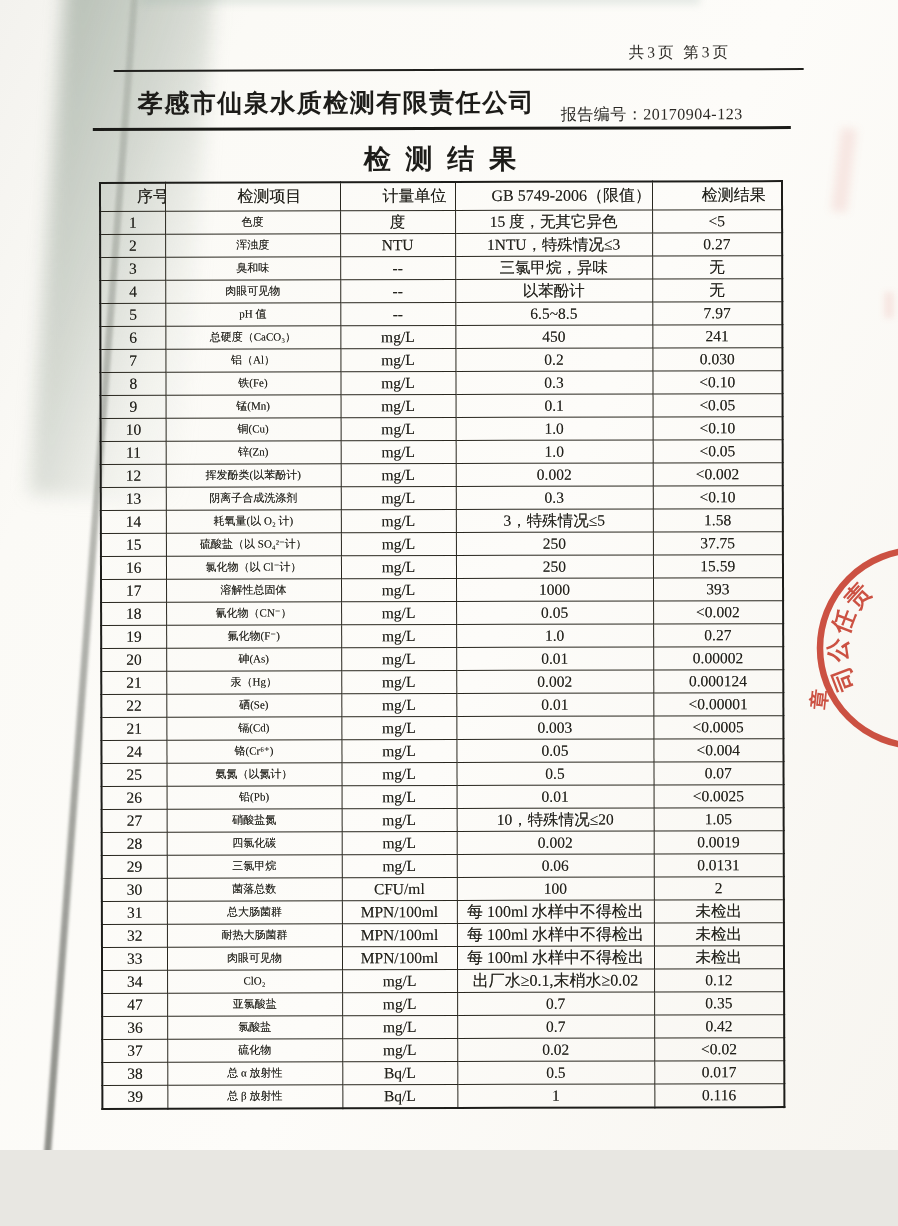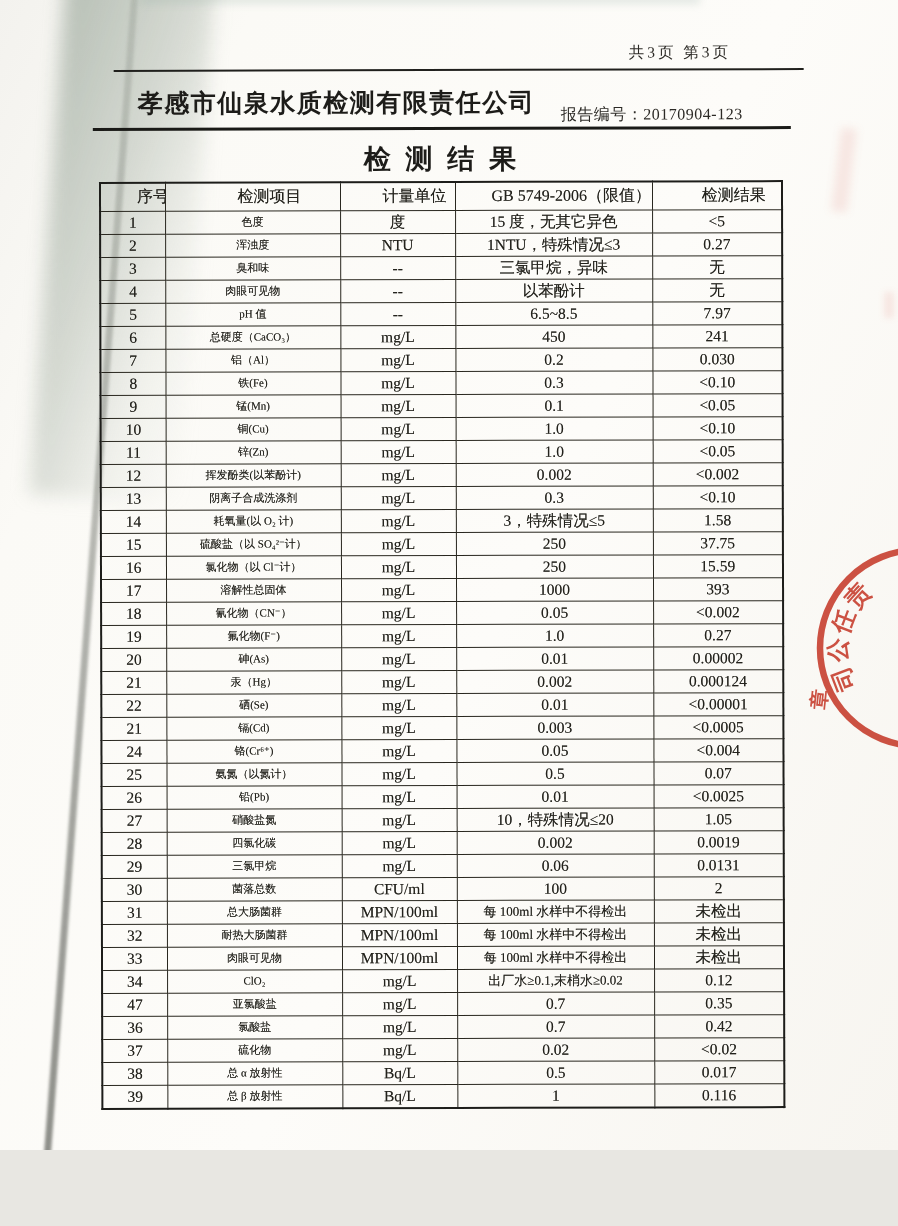--- a/index.html
+++ b/index.html
@@ -50,21 +50,21 @@
   }
   .results th,.results td{
     border:1.6px solid #29271f;text-align:center;vertical-align:middle;
     padding:0 2px;white-space:nowrap;overflow:hidden;
     font-size:15.5px;line-height:1.05;color:#23221c;
     text-shadow:0 0 .5px rgba(30,30,25,.55);
   }
   .results th{height:27px;font-weight:normal;font-size:16px;padding-left:36px;}
   .results td{height:22px;}
   .results td.c-item{font-size:11px;}
-  .results td.tight{font-size:13px;}
+  .results td.tight{font-size:16px;}
   .col-no{width:65px}.col-item{width:175px}.col-unit{width:115px}.col-limit{width:197px}.col-result{width:130px}
   .footer-note{
     position:absolute;top:1163px;left:0;right:0;text-align:center;transform:translateX(18px);
     font-size:14.5px;letter-spacing:2px;color:#45423c;opacity:.8;
   }
   .stamp-svg{position:absolute;left:790px;top:545px;width:108px;height:220px;opacity:.82;mix-blend-mode:multiply;}
   .stamp-svg text{font-family:"Liberation Serif","DejaVu Serif",serif;font-weight:bold;}
   .red-residue{
     position:absolute;left:836px;top:128px;width:16px;height:84px;
     background:rgba(214,72,58,.11);filter:blur(4px);transform:rotate(7deg);

